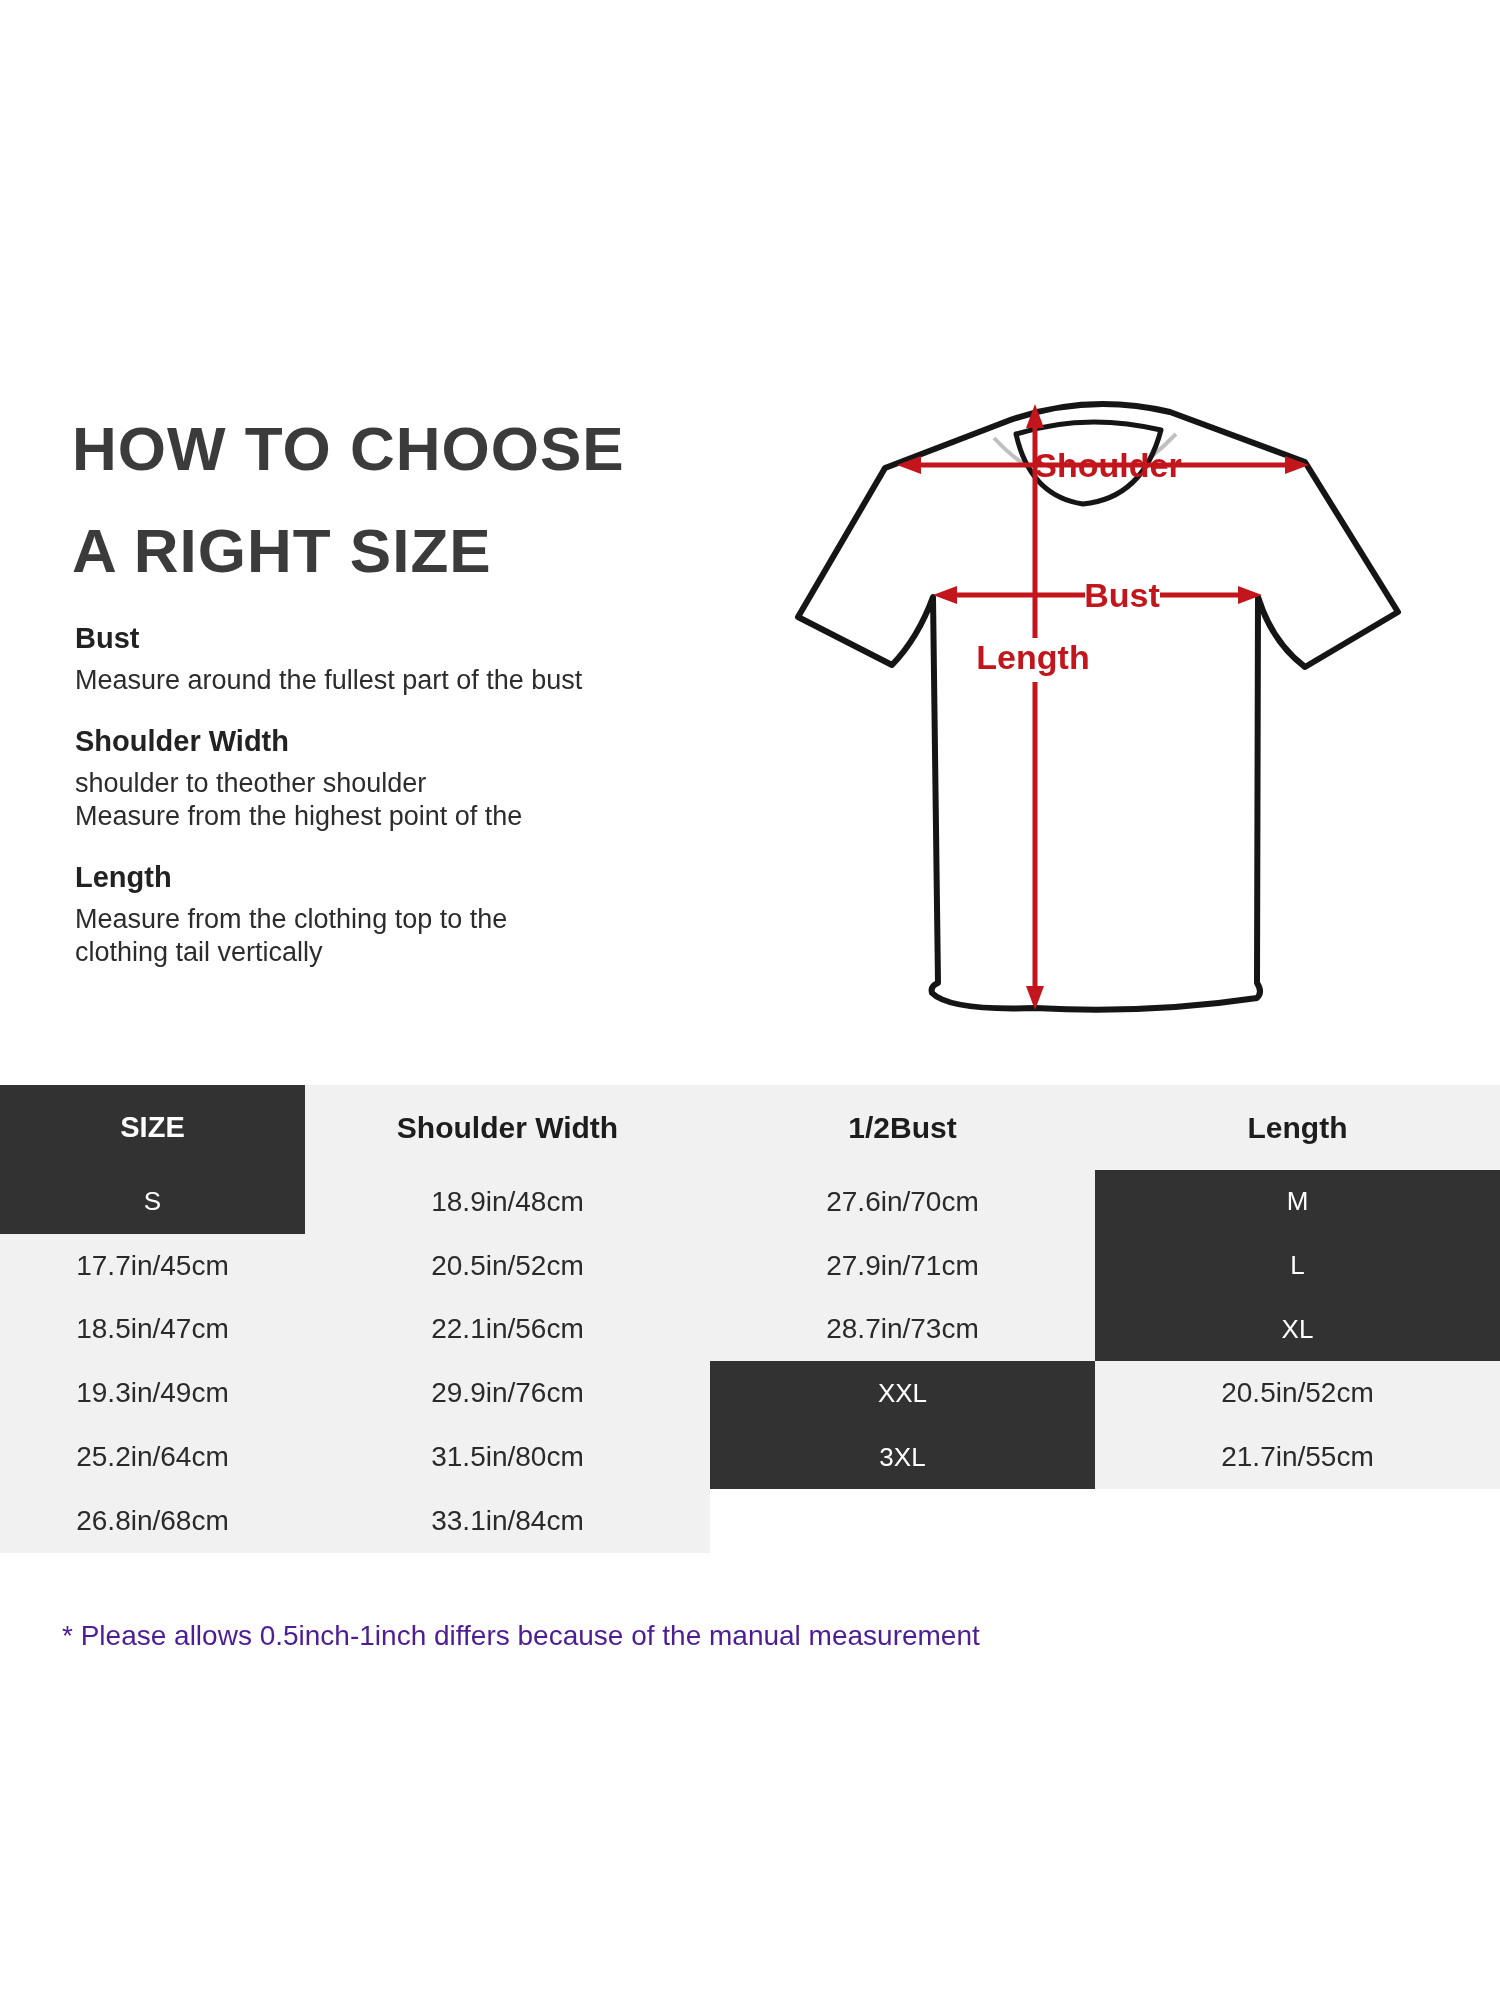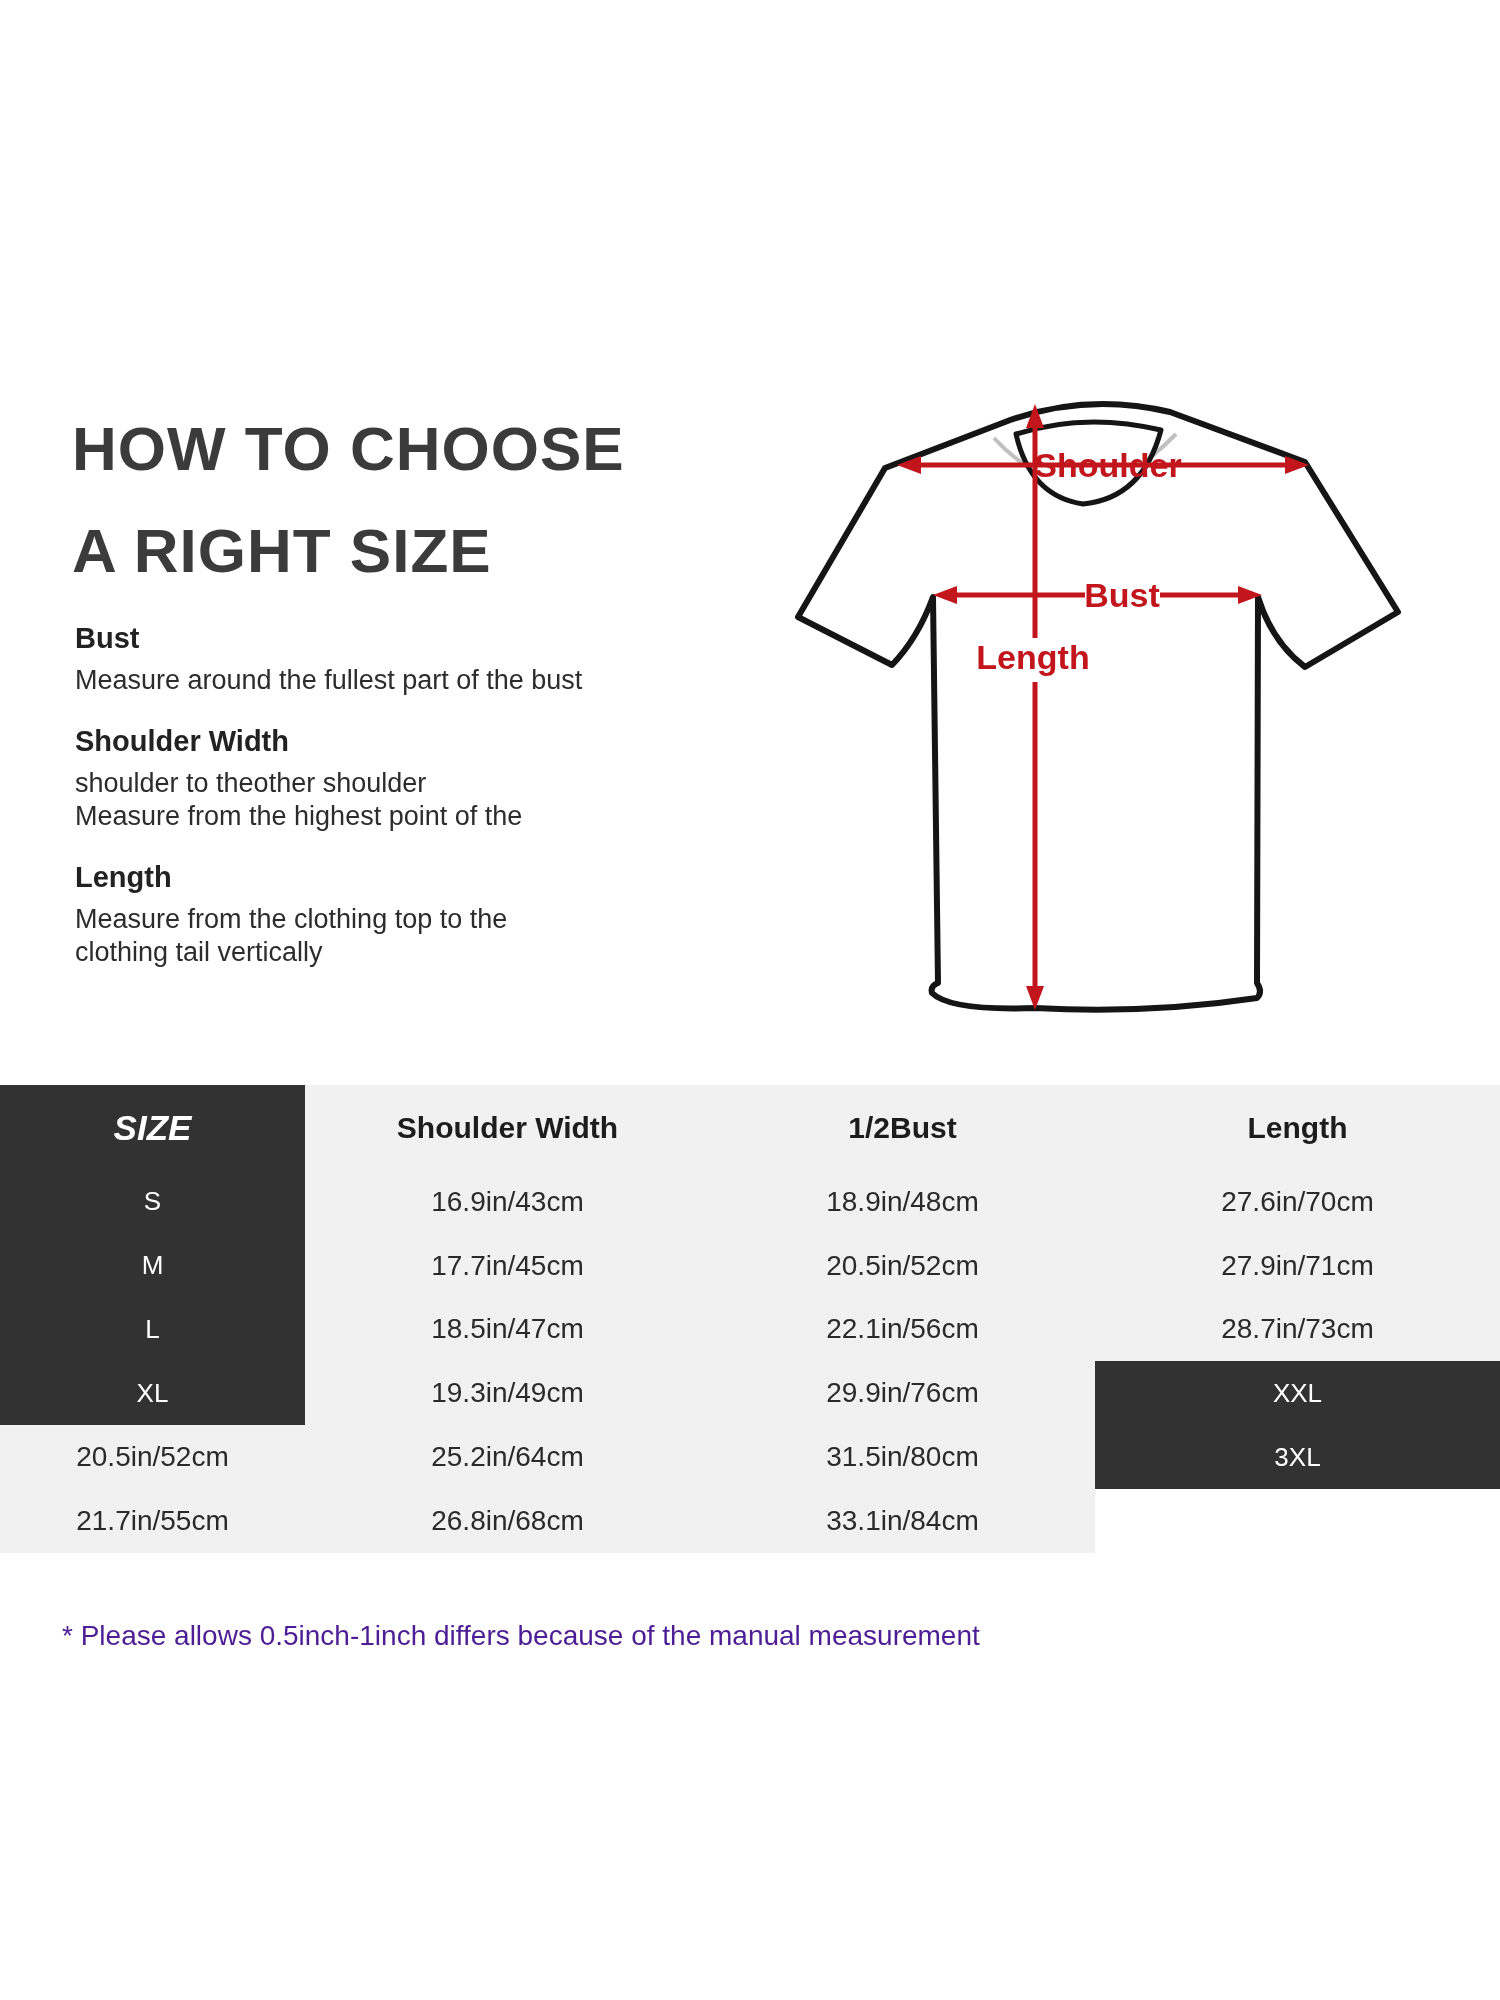--- a/index.html
+++ b/index.html
@@ -24,21 +24,21 @@
   .size-table{
     position:absolute;left:0;top:1085px;width:1500px;height:468px;
     display:grid;
     grid-template-columns:305px 405px 385px 405px;
     grid-template-rows:85px repeat(6,63.8px);
   }
   .cell{display:flex;align-items:center;justify-content:center;}
   .cell.dark{background:#323232;color:#ffffff;}
   .cell.light{background:#f1f1f1;color:#2a2a2a;}
   .cell.th{font-weight:bold;font-size:30px;color:#1d1d1d;}
-  .cell.th.dark{color:#ffffff;font-size:35px;font-style:italic;}
+  .cell.th.dark{color:#ffffff;font-size:29px;}
   .cell.size-name{font-size:26px;}
   .cell.val{font-size:28px;}
   
   .footnote{position:absolute;left:62px;top:1620px;font-size:28px;color:#4c1d95;}
 </style>
 </head>
 <body>
 
 <div class="page">
 
@@ -100,21 +100,20 @@
   </svg>
 
   <div class="size-table">
 
     <div class="cell dark th">SIZE</div>
     <div class="cell light th">Shoulder Width</div>
     <div class="cell light th">1/2Bust</div>
     <div class="cell light th">Length</div>
 
     <div class="cell dark size-name">S</div>
-    <div class="cell light val">16.9in/43cm</div>
     <div class="cell light val">18.9in/48cm</div>
     <div class="cell light val">27.6in/70cm</div>
 
     <div class="cell dark size-name">M</div>
     <div class="cell light val">17.7in/45cm</div>
     <div class="cell light val">20.5in/52cm</div>
     <div class="cell light val">27.9in/71cm</div>
 
     <div class="cell dark size-name">L</div>
     <div class="cell light val">18.5in/47cm</div>

